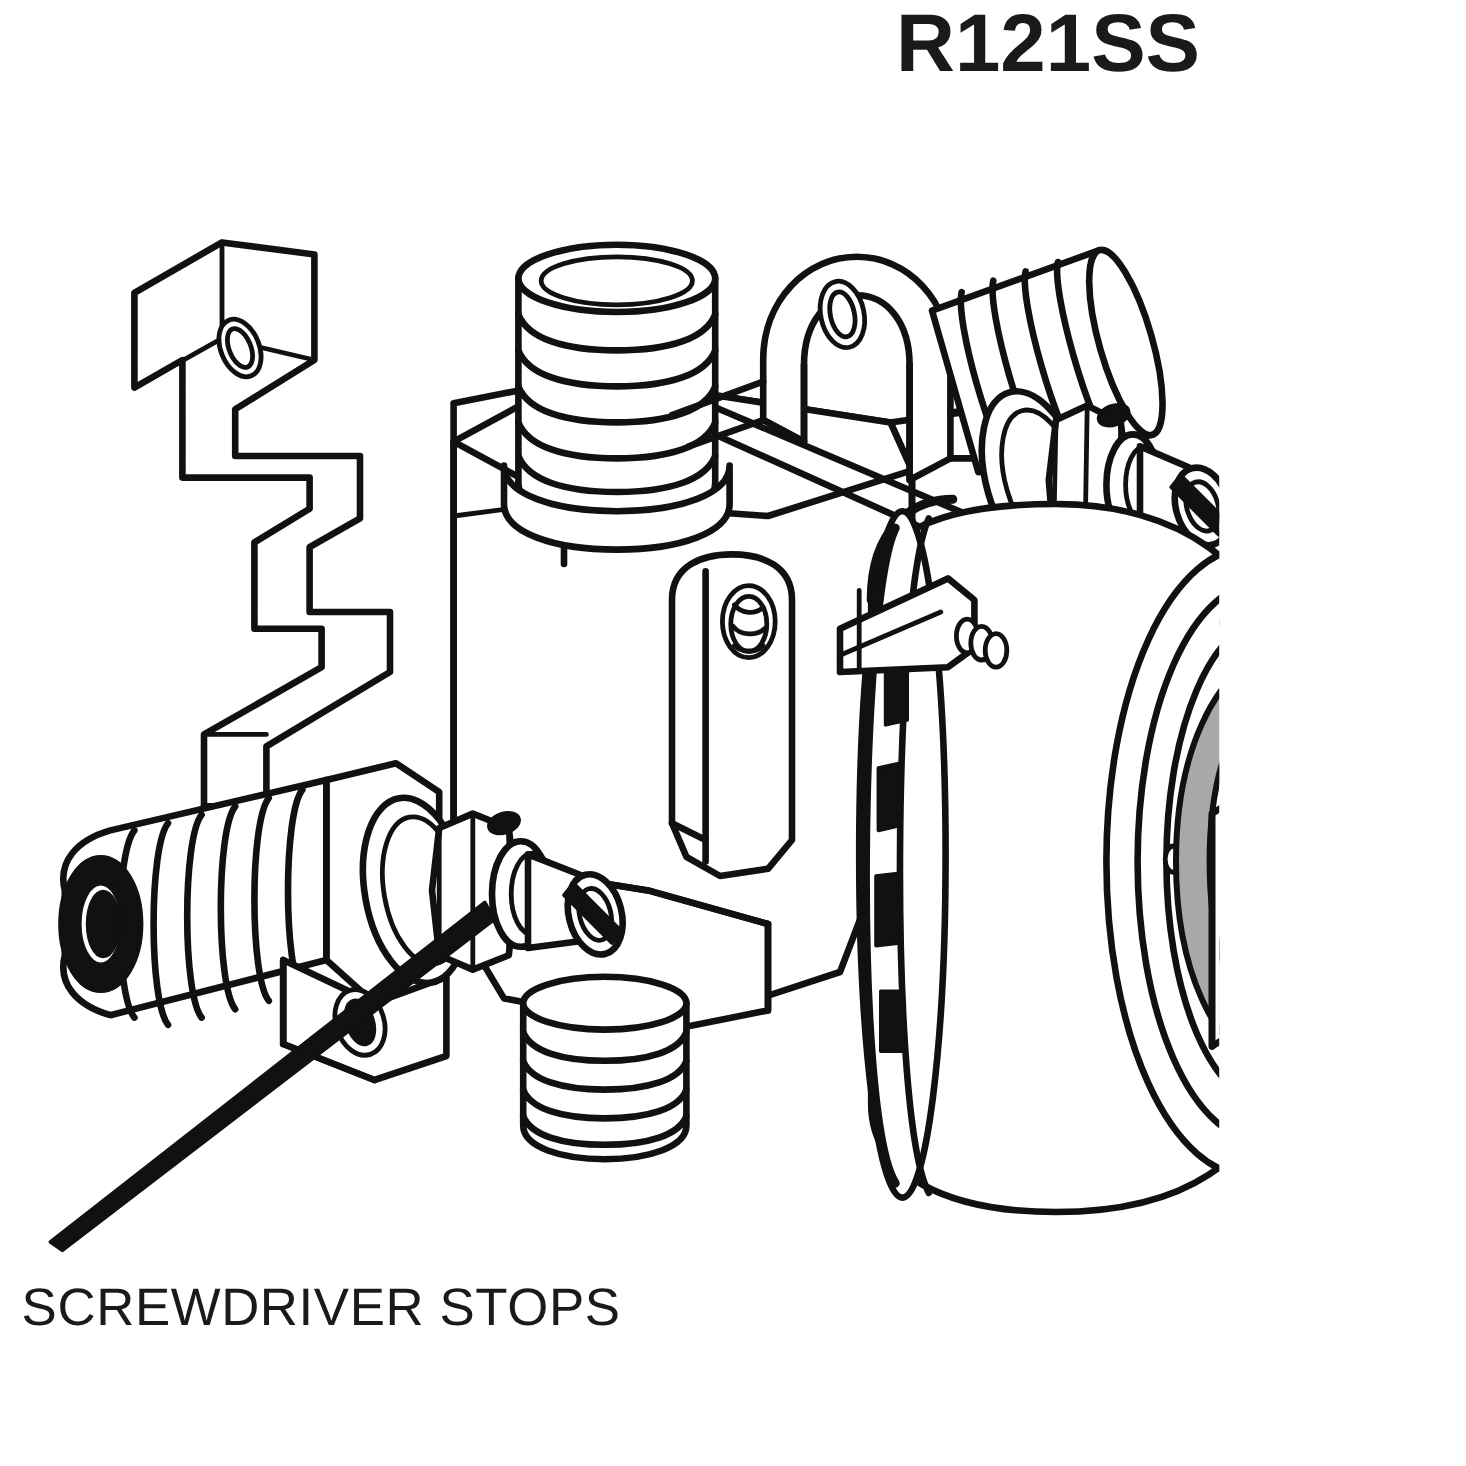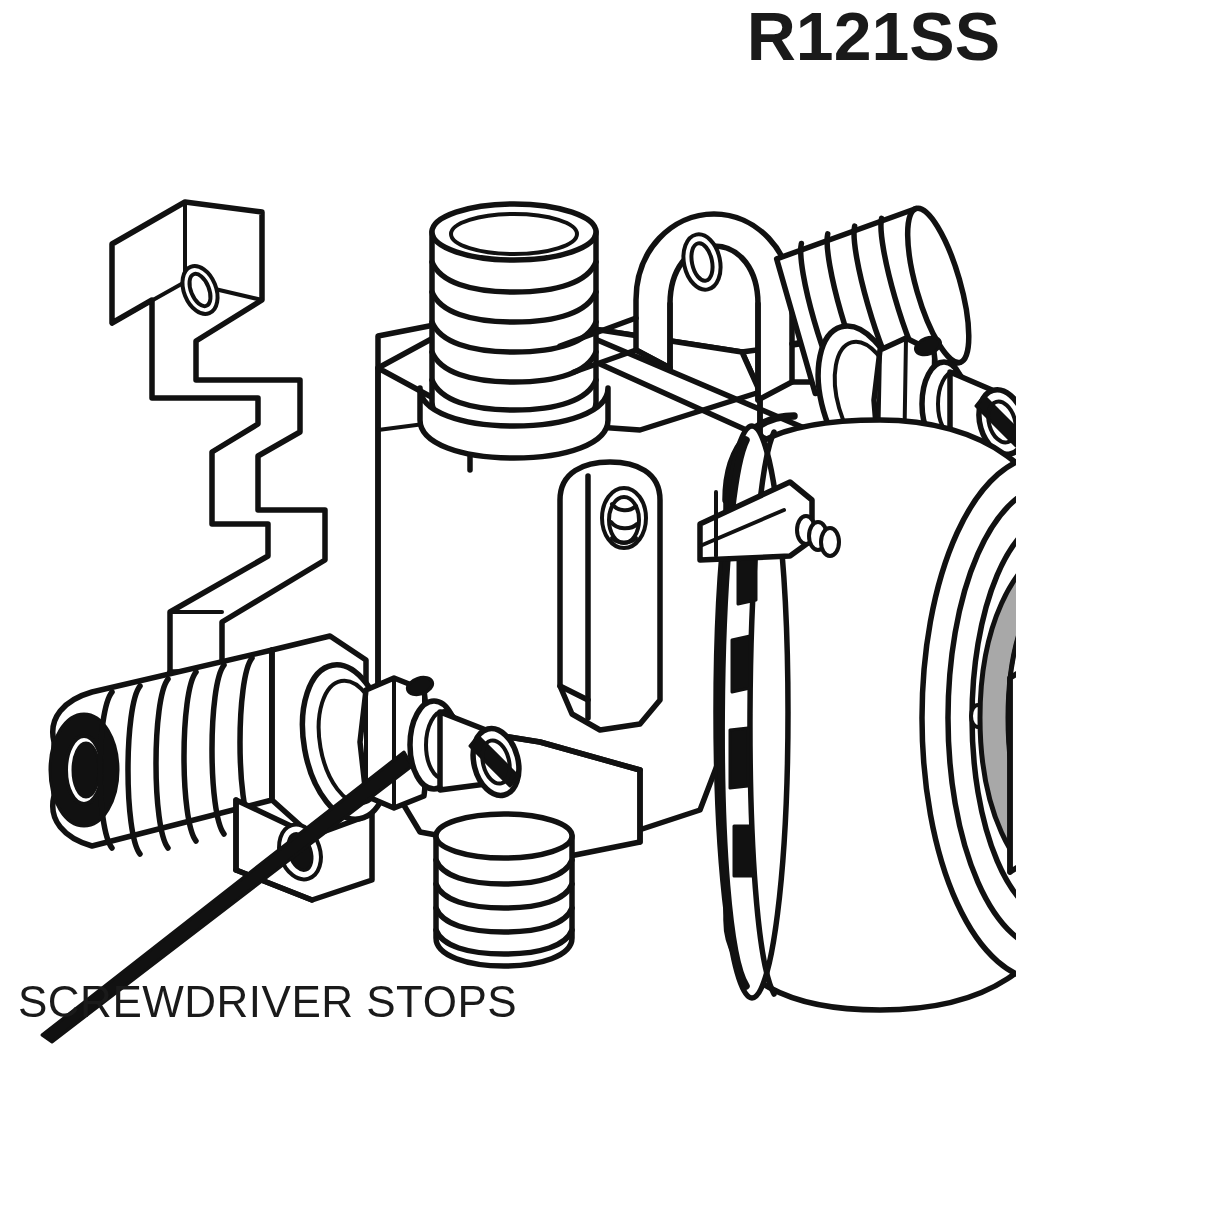--- a/index.html
+++ b/index.html
@@ -23,21 +23,21 @@
     font-weight: bold;
     font-size: 68px;
     letter-spacing: 0px;
     color: #1a1a1a;
     line-height: 1.0;
     white-space: nowrap;
   }
   #callout-label {
     position: absolute;
     left: 18px;
-    top: 977px;
+    top: 1065px;
     font-family: "Liberation Sans", sans-serif;
     font-weight: normal;
     font-size: 44px;
     letter-spacing: 0.5px;
     color: #1a1a1a;
     white-space: nowrap;
   }
   #art {
     position: absolute;
     left: 0;

